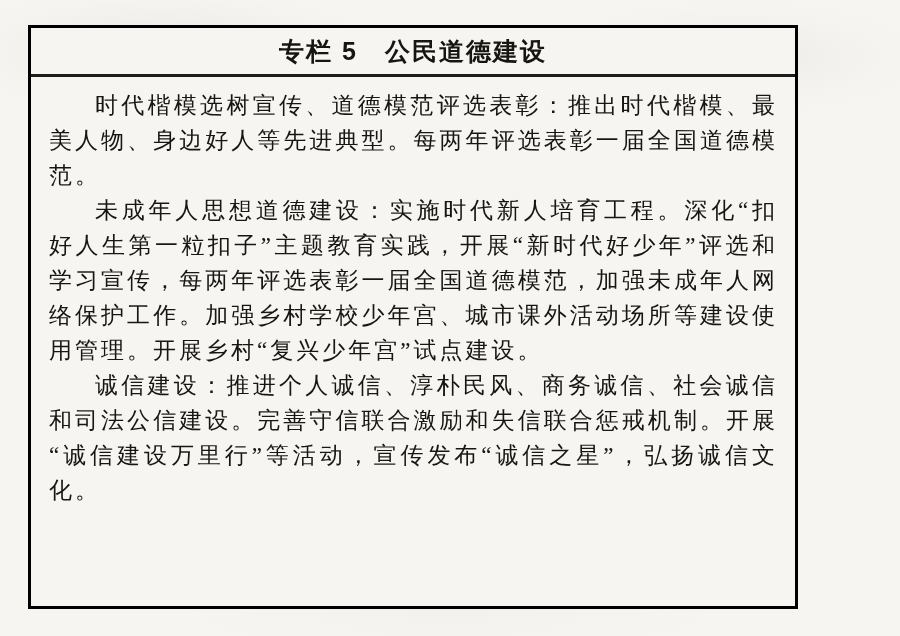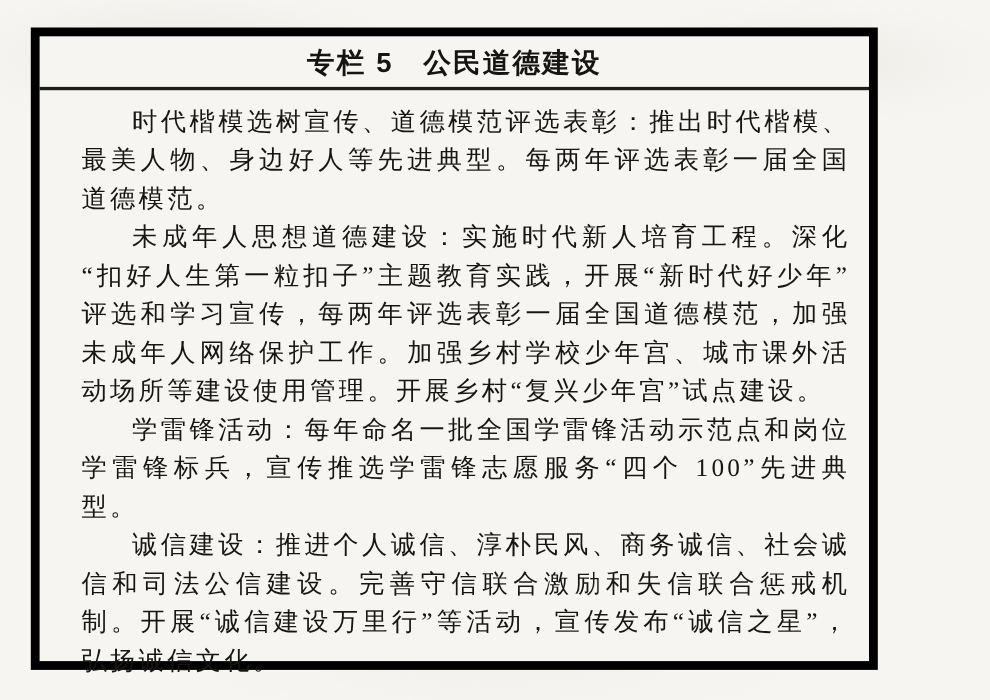--- a/index.html
+++ b/index.html
@@ -27,21 +27,21 @@
       radial-gradient(ellipse 400px 120px at 50% 92%, rgba(200,196,188,.10), transparent 70%);
     pointer-events: none;
   }
 
   .panel {
     position: absolute;
     left: 28px;
     top: 25px;
     width: 770px;
     height: 584px;
-    border: 8px solid #000000;
+    border: 3px solid #000000;
     background: #f6f5f1;
   }
 
   .panel-title-bar {
     height: 49px;
     border-bottom: 3px solid #1d1c1a;
     display: flex;
     align-items: center;
     justify-content: center;
   }
@@ -54,34 +54,32 @@
     color: #161513;
   }
 
   .panel-body {
     padding: 11px 17px 0 18px;
     font-size: 23px;
     line-height: 35px;
     letter-spacing: 3px;
     color: #171614;
     text-align: justify;
-    margin-left: 20px;
   }
 
   .panel-body p {
     text-indent: 2em;
     margin: 0;
   }
 </style>
 </head>
 <body>
 
 <div class="panel">
   <div class="panel-title-bar">
     <div class="panel-title">专栏 5　公民道德建设</div>
   </div>
   <div class="panel-body">
     <p>时代楷模选树宣传、道德模范评选表彰：推出时代楷模、最美人物、身边好人等先进典型。每两年评选表彰一届全国道德模范。</p>
     <p>未成年人思想道德建设：实施时代新人培育工程。深化“扣好人生第一粒扣子”主题教育实践，开展“新时代好少年”评选和学习宣传，每两年评选表彰一届全国道德模范，加强未成年人网络保护工作。加强乡村学校少年宫、城市课外活动场所等建设使用管理。开展乡村“复兴少年宫”试点建设。</p>
-    <p>学雷锋活动：每年命名一批全国学雷锋活动示范点和岗位学雷锋标兵，宣传推选学雷锋志愿服务“四个 100”先进典型。</p>
     <p>诚信建设：推进个人诚信、淳朴民风、商务诚信、社会诚信和司法公信建设。完善守信联合激励和失信联合惩戒机制。开展“诚信建设万里行”等活动，宣传发布“诚信之星”，弘扬诚信文化。</p>
   </div>
 </div>
 
 </body></html>

